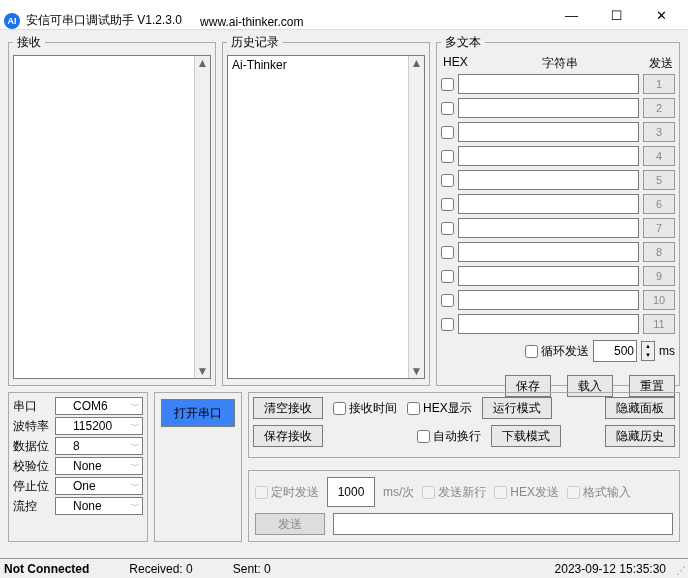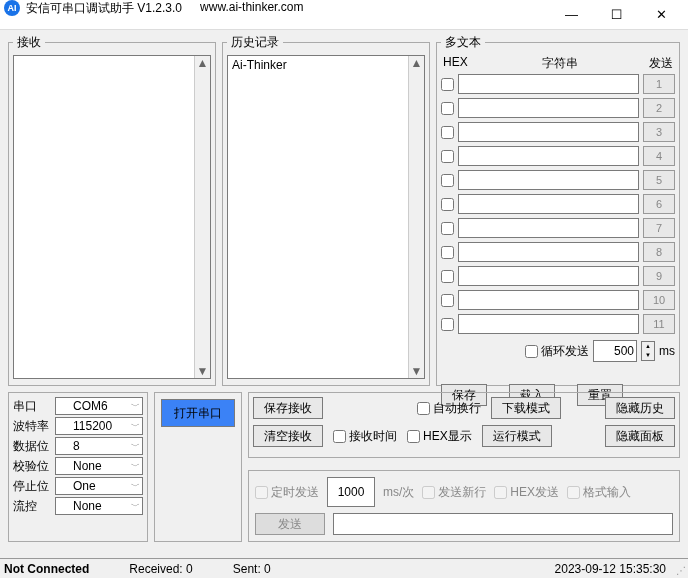--- a/index.html
+++ b/index.html
@@ -1,17 +1,17 @@
 <!DOCTYPE html>
 <html><head>
 <meta charset="utf-8">
 <style>
 * { box-sizing: border-box; margin: 0; padding: 0; font-family: "Microsoft YaHei", SimSun, sans-serif; font-size: 12px; }
 body { background: #f0f0f0; width: 688px; height: 578px; overflow: hidden; }
-.titlebar { height: 30px; background: #fff; display: flex; align-items: flex-start; padding: 0 4px; border-bottom: 1px solid #ddd; }
+.titlebar { height: 30px; background: #fff; display: flex; align-items: flex-end; padding: 0 4px; border-bottom: 1px solid #ddd; }
 .app-icon { width: 16px; height: 16px; background: #1a73e8; border-radius: 50%; color: #fff; font-size: 9px; font-weight: bold; display: flex; align-items: center; justify-content: center; margin-right: 6px; }
 .title-text { flex: 0 0 auto; margin-right: 18px; }
 .win-btns { margin-left: auto; display: flex; }
 .win-btn { width: 45px; height: 28px; display: flex; align-items: center; justify-content: center; font-size: 13px; }
 .content { padding: 4px 8px; }
 
 .upper { display: flex; gap: 6px; height: 352px; }
 fieldset { border: 1px solid #aaa; padding: 4px; }
 legend { padding: 0 4px; }
 
@@ -28,21 +28,21 @@
 .multi-head span:nth-child(3){ width: 32px; text-align:right;}
 .multi-rows { display:flex; flex-direction:column; gap: 4px; margin-top:2px;}
 .mrow { display: flex; align-items: center; gap: 4px; }
 .mrow input[type=checkbox]{ width:13px; height:13px; }
 .mrow .str-input { flex:1; height:20px; border:1px solid #7a7a7a; background:#fff; padding:0 2px;}
 .mrow .send-btn { width: 32px; height: 20px; border:1px solid #999; background:#e8e8e8; color:#888; font-size:11px;}
 .loop-row { display:flex; align-items:center; justify-content:flex-end; gap:4px; margin-top:6px;}
 .loop-row input[type=text]{ width:44px; height:22px; border:1px solid #7a7a7a; text-align:right; padding-right:2px;}
 .spinner { width:14px; height:20px; border:1px solid #7a7a7a; display:flex; flex-direction:column; }
 .spinner div{ flex:1; font-size:6px; text-align:center; line-height:8px; background:#f0f0f0;}
-.btn-row { display:flex; gap:22px; margin-top:22px;}
+.btn-row { display:flex; justify-content:flex-end; gap:16px; margin-top:13px;}
 .btn { height:22px; border:1px solid #7a7a7a; background:#e8e8e8; padding:0 10px; cursor:pointer;}
 
 .mid { display:flex; gap:6px; margin-top:6px; }
 .port-box { width: 140px; border:1px solid #aaa; padding:4px;}
 .prow { display:flex; align-items:center; margin-bottom:2px; gap:4px;}
 .prow label{ width:38px; }
 .prow .combo { flex:1; height:18px; border:1px solid #7a7a7a; background:#fff; display:flex; align-items:center; padding:0 17px; position:relative;}
 .prow .combo::after{ content:"﹀"; position:absolute; right:2px; font-size:9px; color:#555;}
 .open-box { border:1px solid #aaa; padding:6px; display:flex; align-items:flex-start; justify-content:center;}
 .open-btn { height:28px; padding:5px 12px; border:1px solid #7a7a7a; background:#3b82f6;}
@@ -226,41 +226,41 @@
         </div>
     </div>
 
     <div class="open-box">
       <button class="open-btn">打开串口</button>
     </div>
 
     <div style="flex:1; display:flex; flex-direction:column; gap:6px;">
       <div class="ctrl-box">
         <div class="ctrl-row">
+          <button class="small-btn">清空接收</button>
+          <span class="chk">
+              <input type="checkbox" style="">
+              <span>接收时间</span>
+            </span>
+          <span class="chk">
+              <input type="checkbox" style="">
+              <span>HEX显示</span>
+            </span>
+          <button class="small-btn">运行模式</button>
+          <button class="small-btn" style="margin-left:auto;">隐藏面板</button>
+        </div>
+        <div class="ctrl-row">
           <button class="small-btn">保存接收</button>
           <span style="width:74px;"></span>
           <span class="chk">
               <input type="checkbox" style="">
               <span>自动换行</span>
             </span>
           <button class="small-btn">下载模式</button>
           <button class="small-btn" style="margin-left:auto;">隐藏历史</button>
-        </div>
-        <div class="ctrl-row">
-          <button class="small-btn">清空接收</button>
-          <span class="chk">
-              <input type="checkbox" style="">
-              <span>接收时间</span>
-            </span>
-          <span class="chk">
-              <input type="checkbox" style="">
-              <span>HEX显示</span>
-            </span>
-          <button class="small-btn">运行模式</button>
-          <button class="small-btn" style="margin-left:auto;">隐藏面板</button>
         </div>
       </div>
 
       <div class="timed-box">
         <div class="timed-row">
           <span class="chk disabled">
               <input type="checkbox" disabled="" style="">
               <span>定时发送</span>
             </span>
           <input class="interval-input" value="1000" style="">

